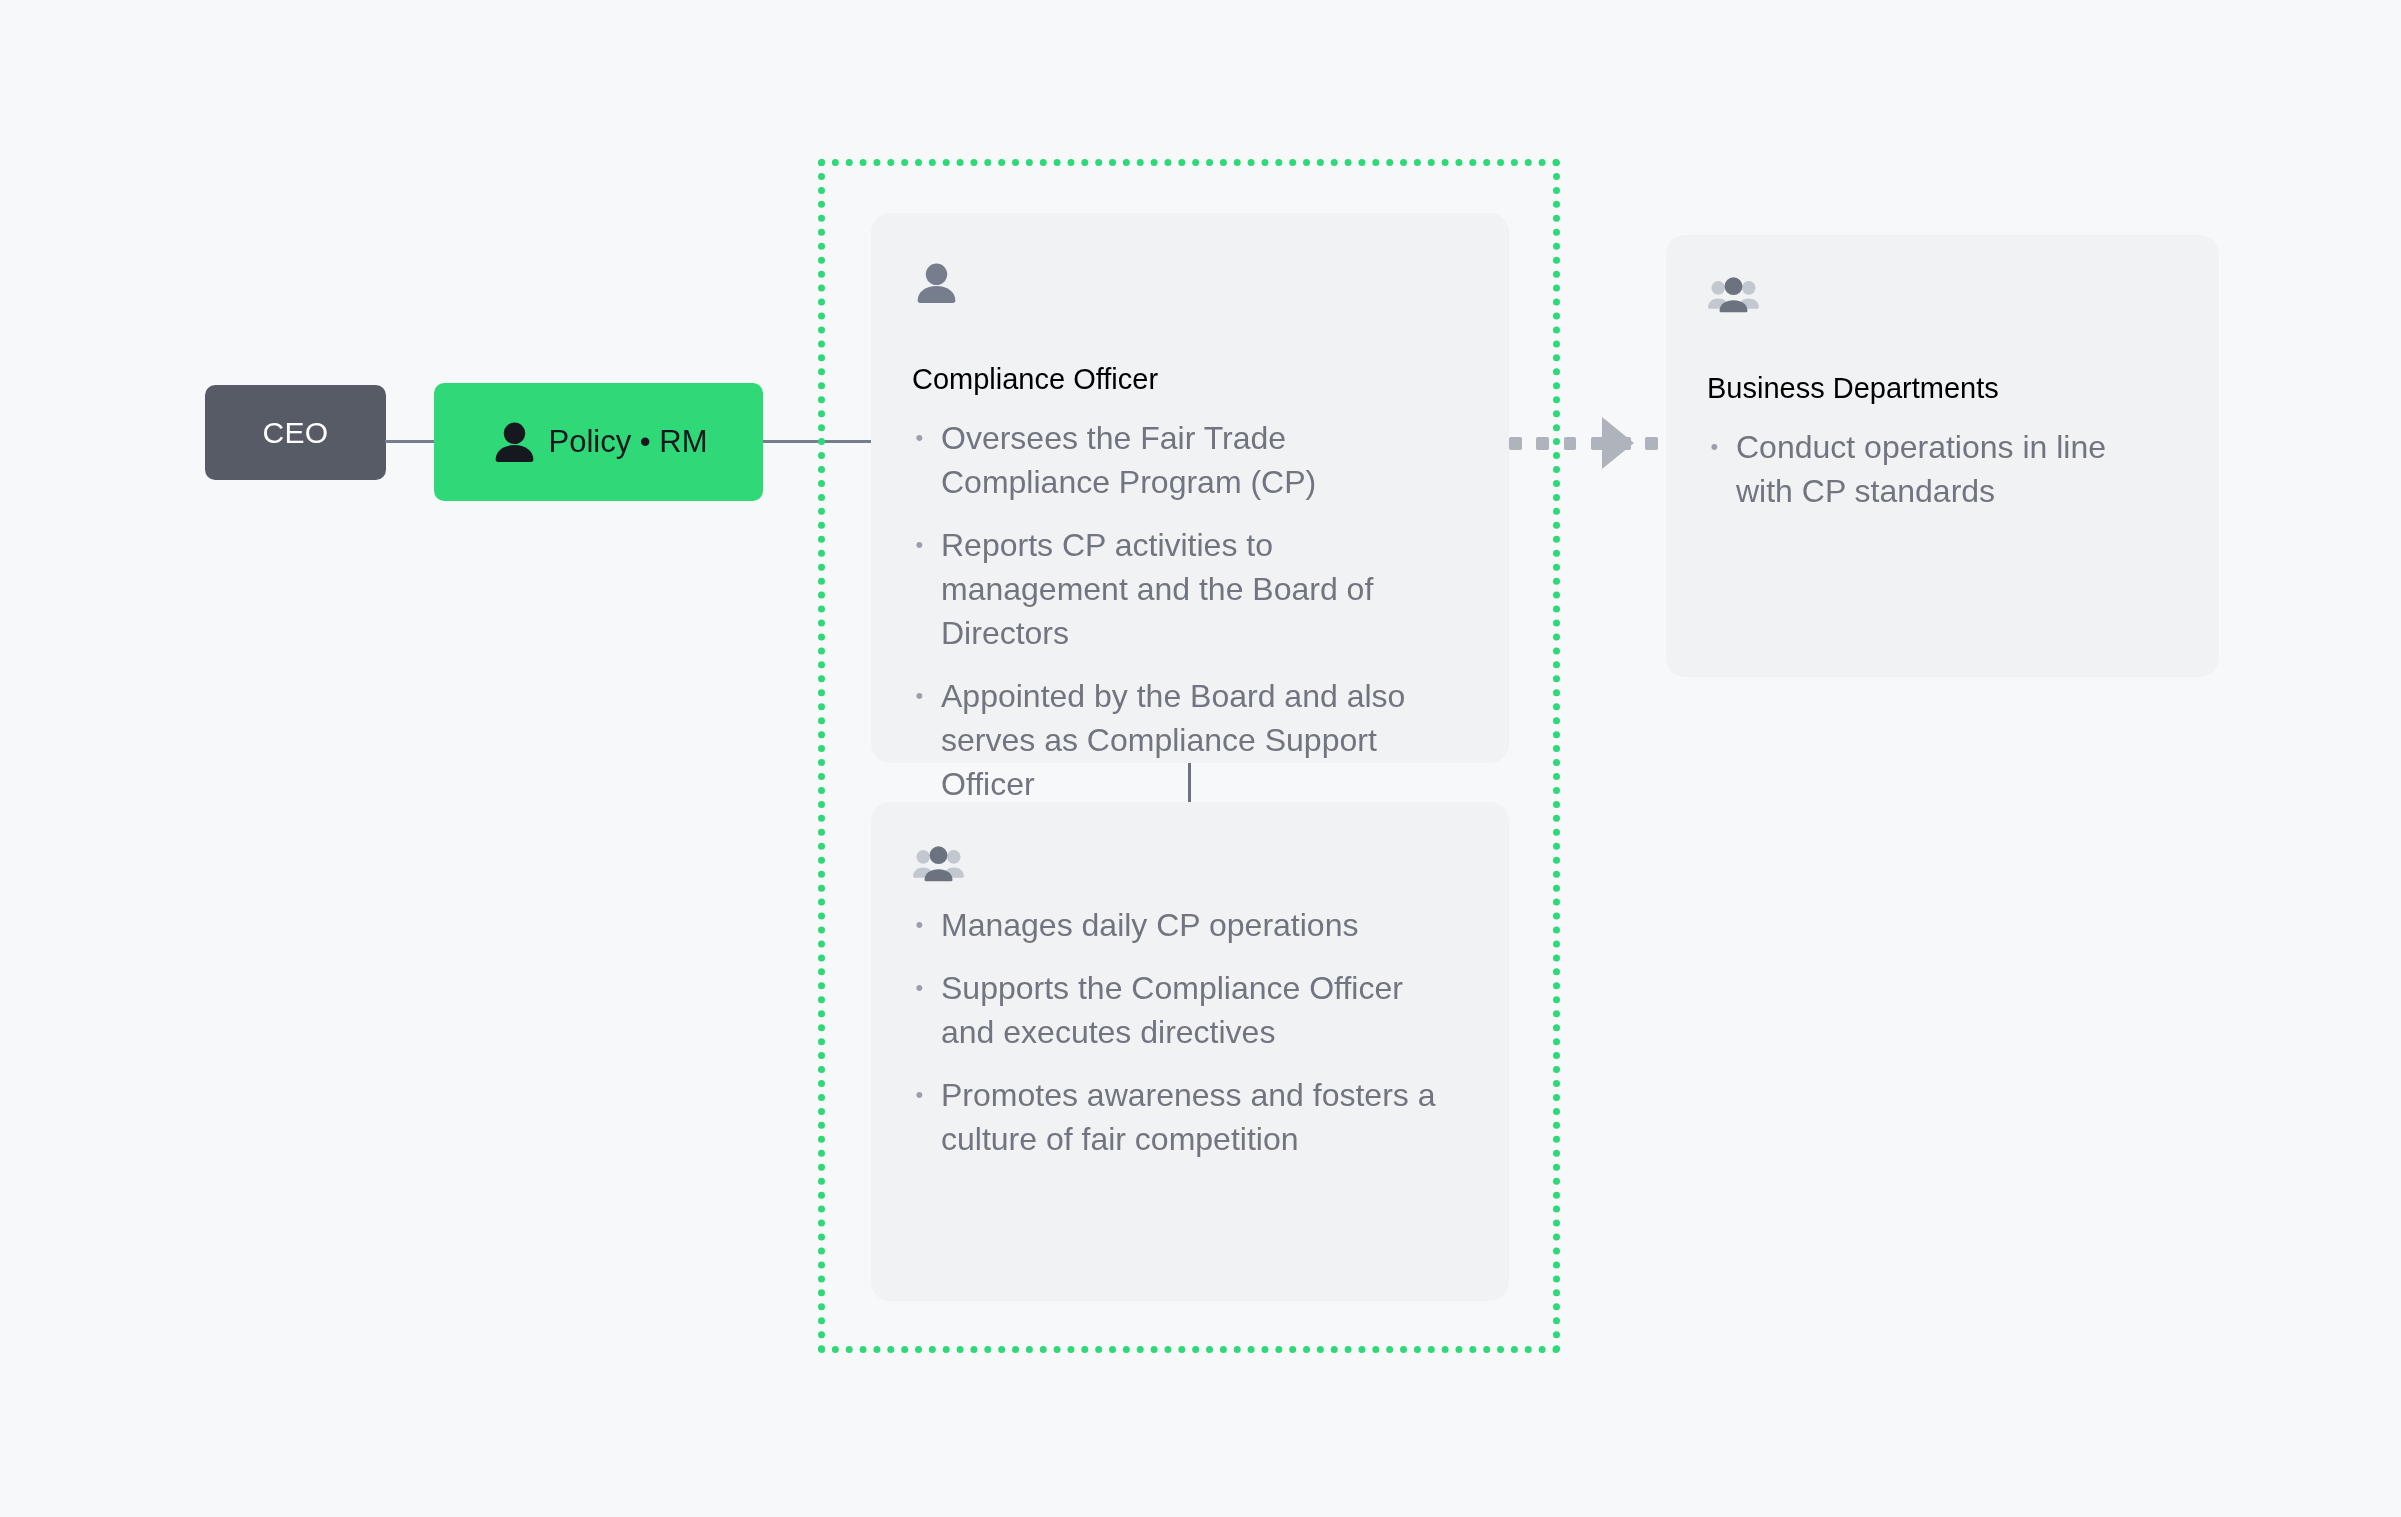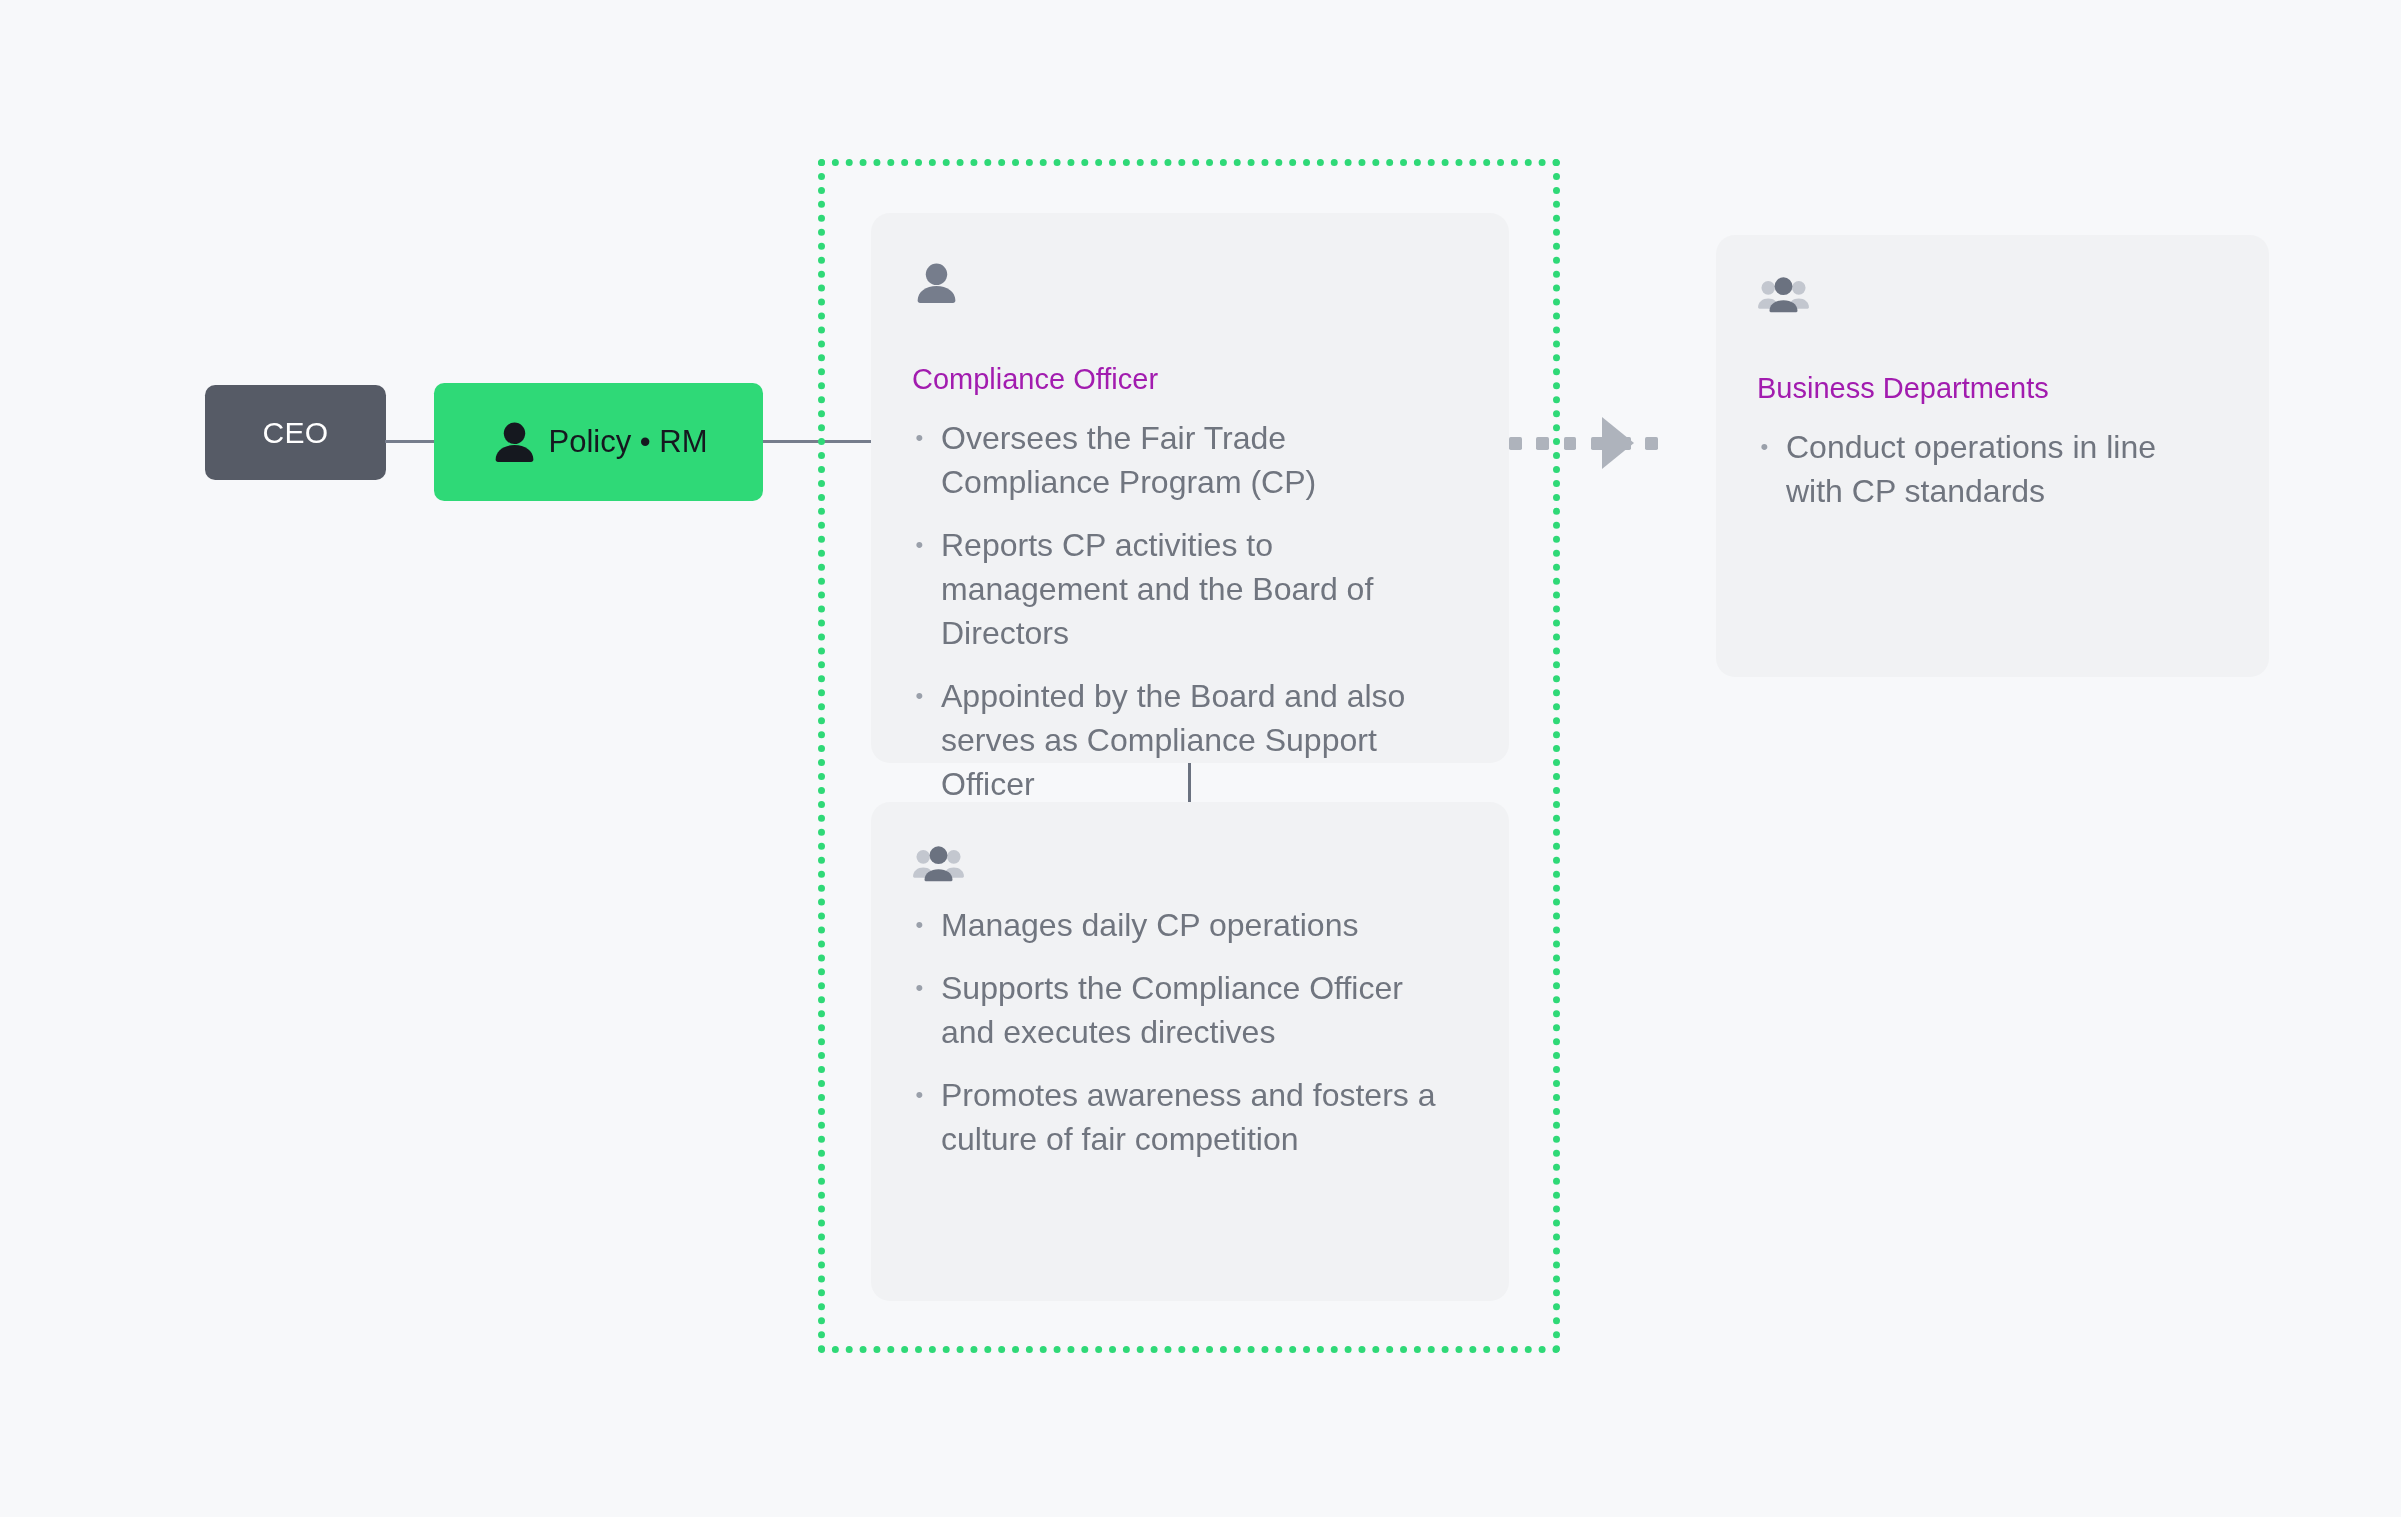--- a/index.html
+++ b/index.html
@@ -35,24 +35,24 @@
     border:7.7px dotted #2fd977;
     border-radius:3.4px;
   }
 
   
   .card{
     position:absolute; background:#f1f2f4; border-radius:19px;
   }
   .card-officer{ left:871px; top:213px; width:638px; height:550px; padding:46px 48px 0 41px; }
   .card-dept   { left:871px; top:802px; width:638px; height:499px; padding:43px 48px 0 41px; }
-  .card-biz    { left:1716px; top:235px; width:553px; height:442px; padding:41px 48px 0 41px; }
+  .card-biz    { left:1666px; top:235px; width:553px; height:442px; padding:41px 48px 0 41px; }
 
   .card-title{
-    color:#a21caf; font-size:29px; font-weight:400; line-height:1.25;
+    color:#000000; font-size:29px; font-weight:400; line-height:1.25;
   }
   .card-officer .card-title{ margin-top:53px; }
   .card-dept .card-title   { margin-top:61px; }
   .card-biz .card-title    { margin-top:55px; }
 
   ul.bullets{ list-style:none; margin-top:19px; }
   ul.bullets li{
     position:relative; color:#70757f; font-size:32px; line-height:44px;
     padding-left:29px; margin-bottom:19px;
   }

